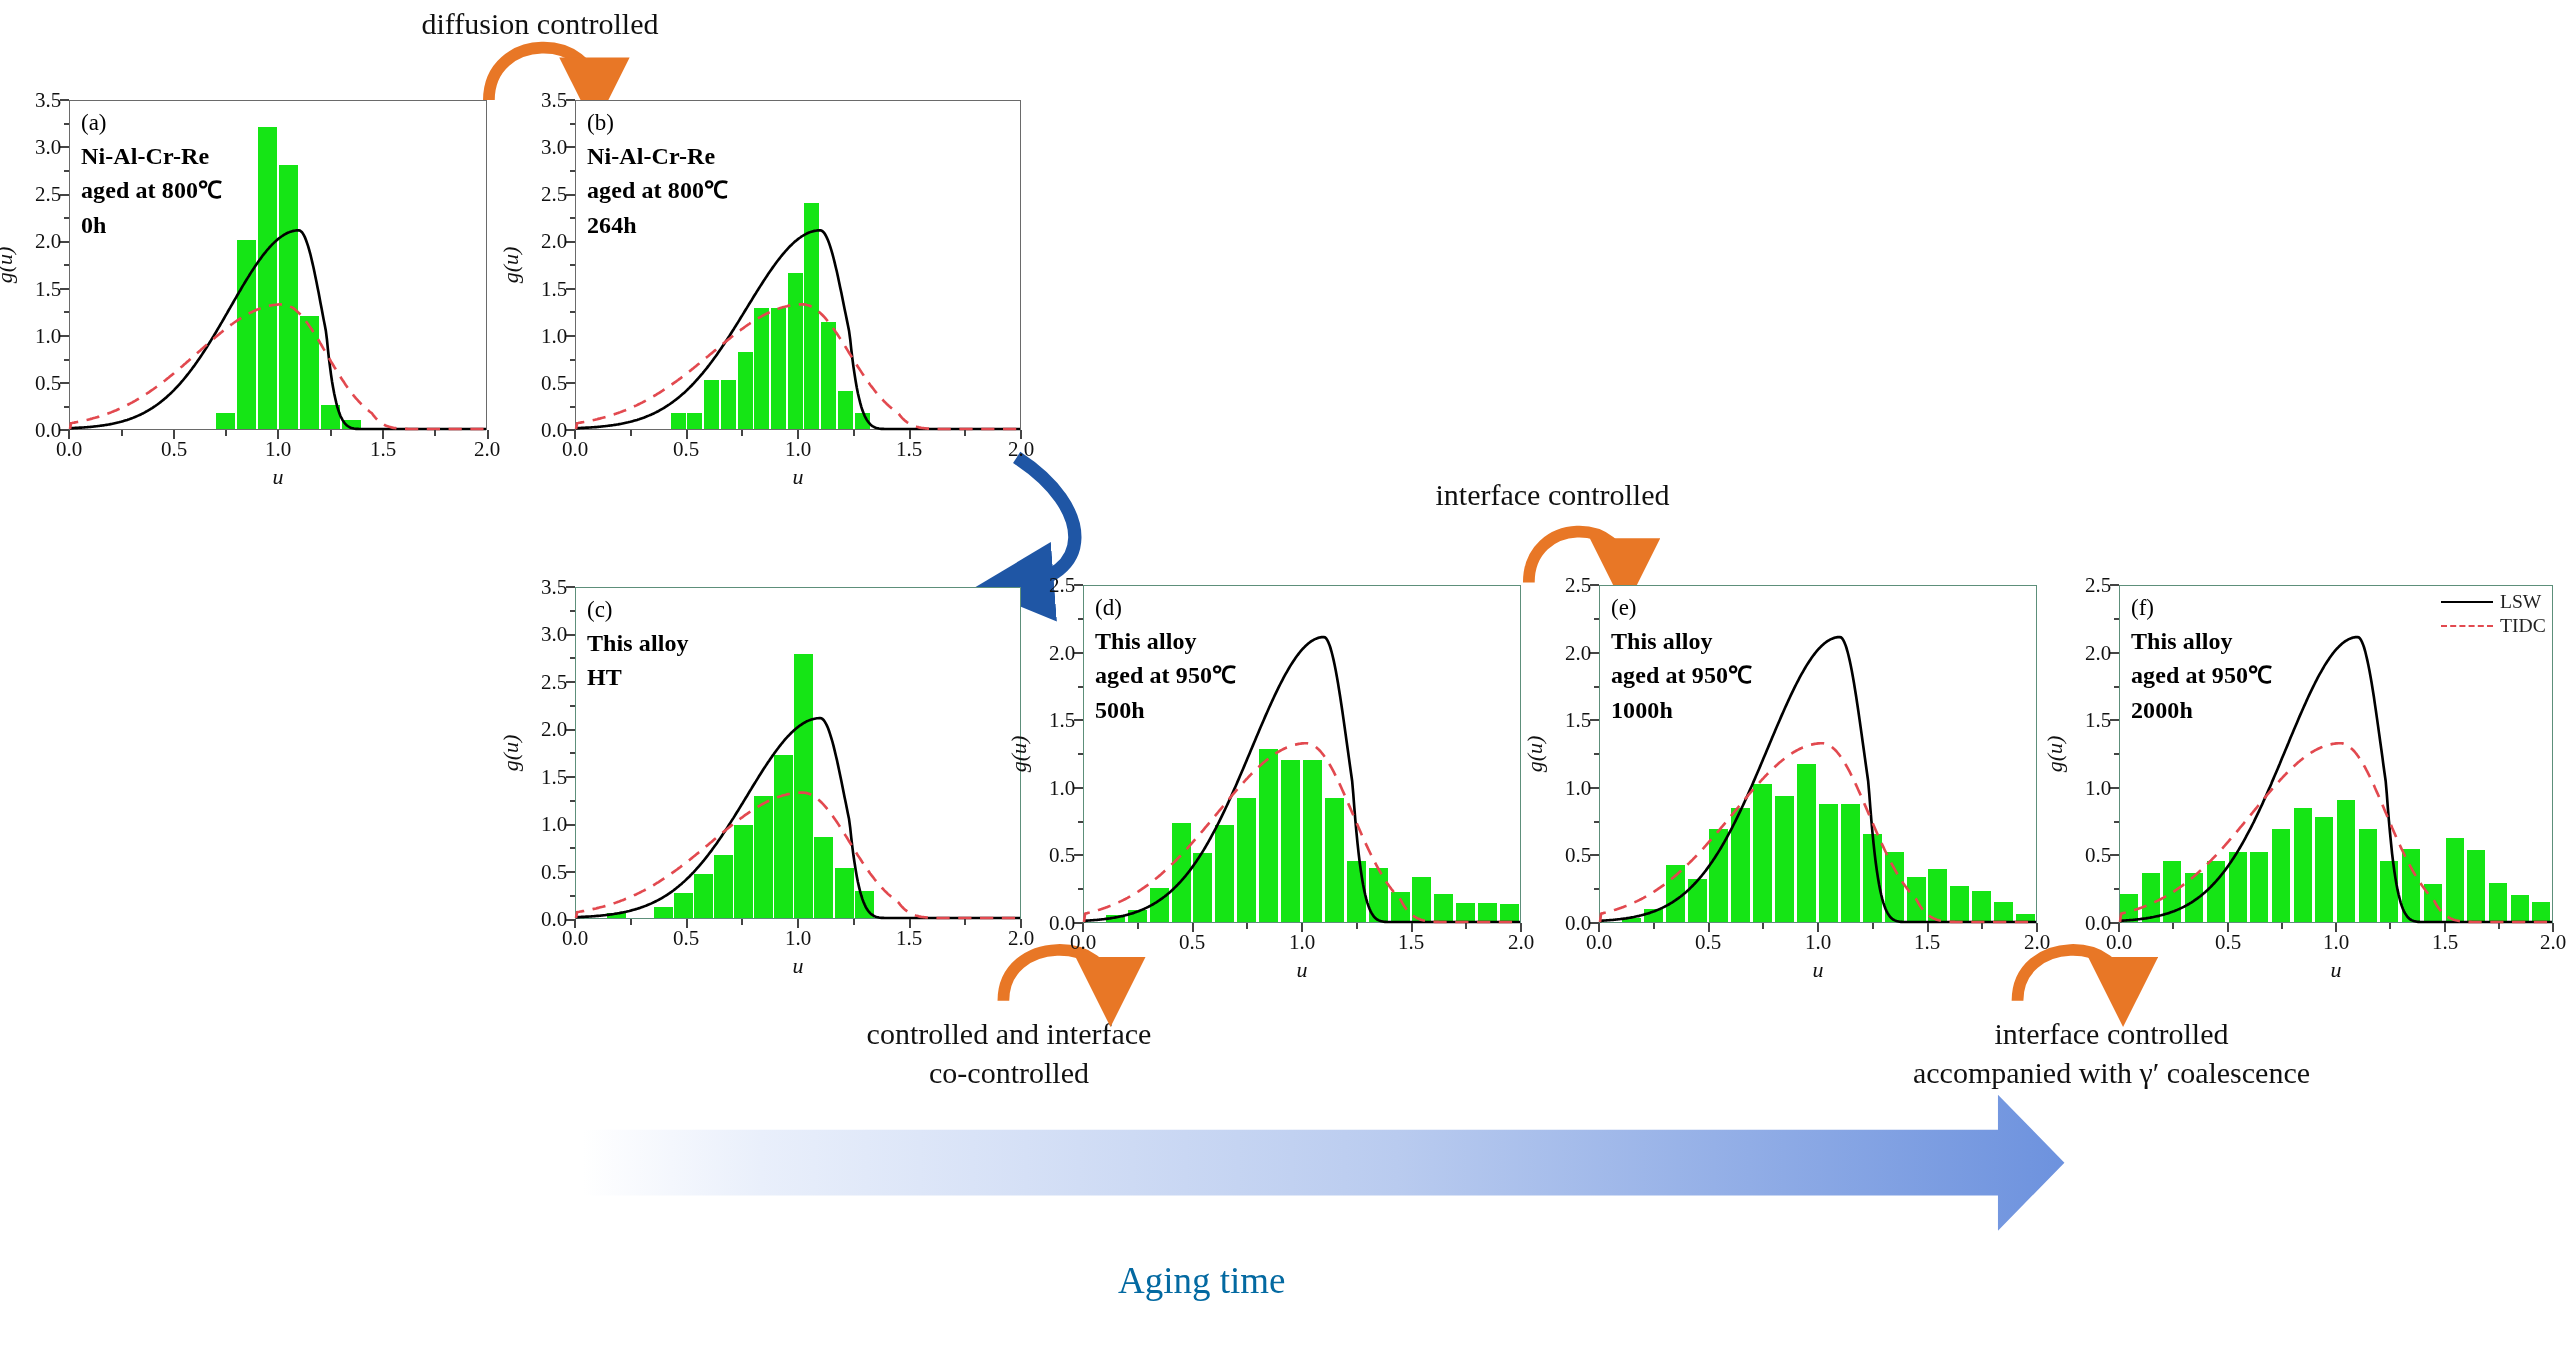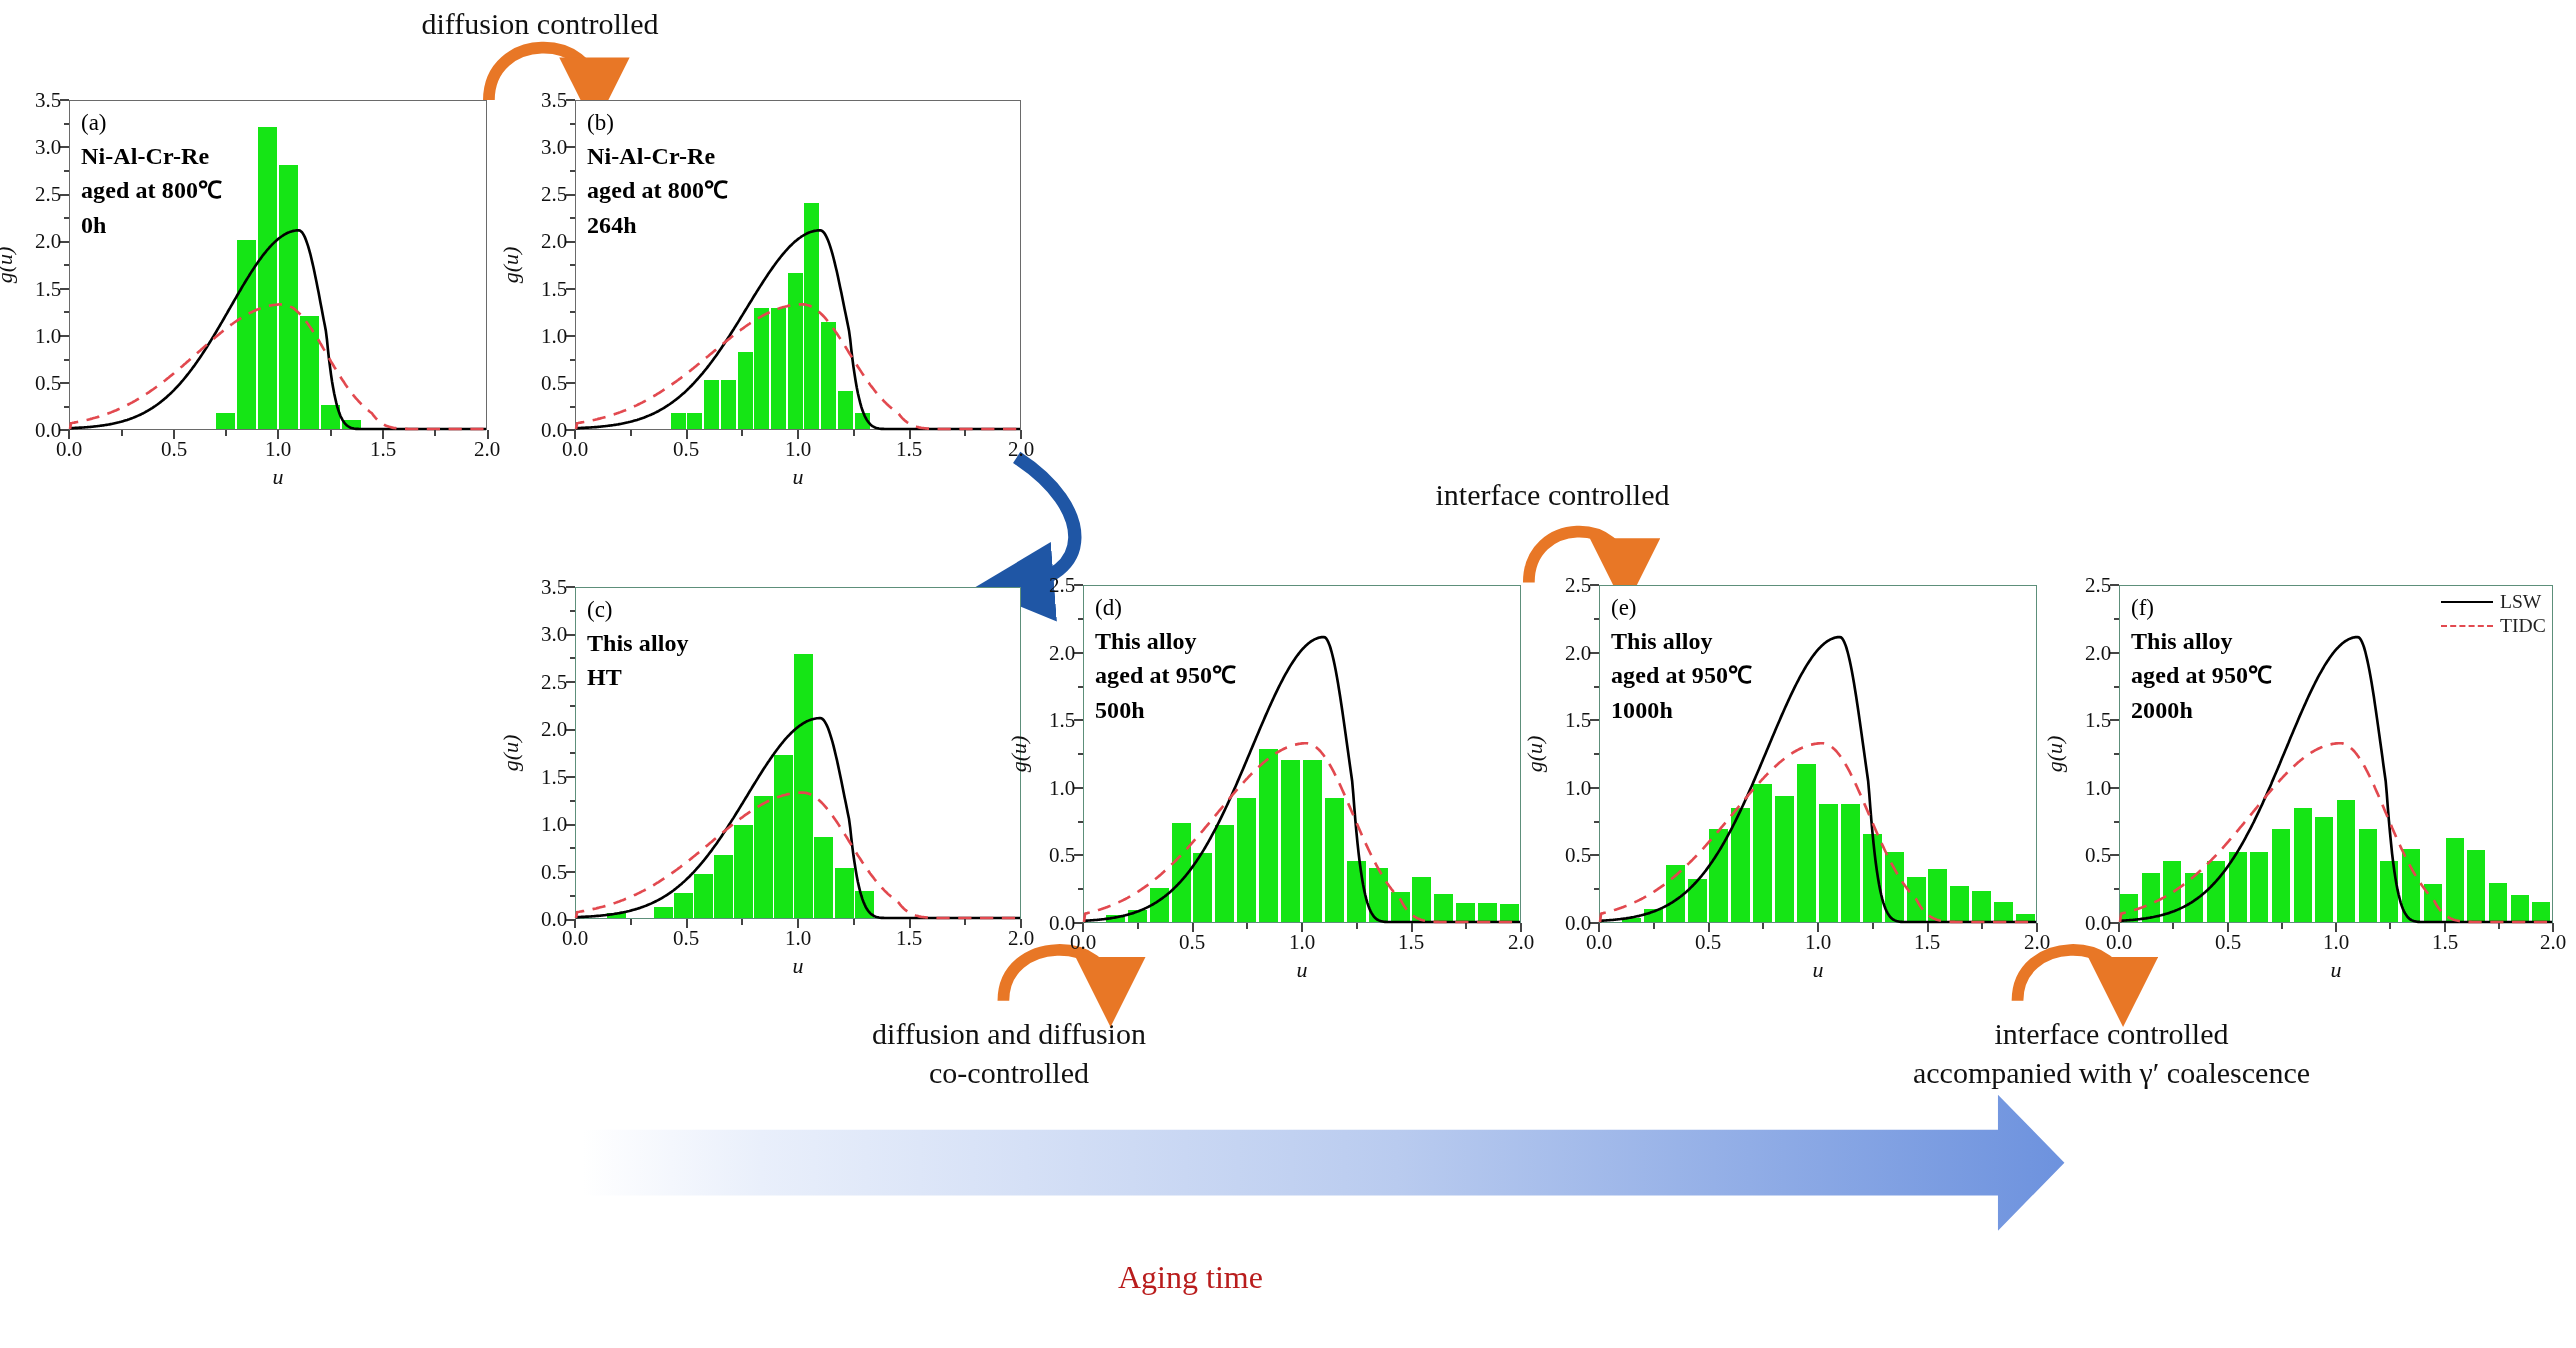--- a/index.html
+++ b/index.html
@@ -39,30 +39,30 @@
   .legend{position:absolute;right:6.3px;top:4.7px;font-size:19.6px;color:#222;}
   .legend .row{display:flex;align-items:center;gap:7px;height:23.5px;}
   .legend .swatch{width:52px;height:0;border-top:2.3px solid #000;}
   .legend .swatch.dash{border-top:2.3px dashed #e2494f;}
 
   
   .anno{position:absolute;font-size:30px;color:#111;text-align:center;line-height:1.3;
         font-family:"Liberation Serif",serif;white-space:pre-line;}
 
   
-  .aging-label{position:absolute;font-size:32px;color:#b91c1c;}
+  .aging-label{position:absolute;font-size:37px;color:#0369a1;}
 </style>
 </head>
 <body>
 
 <div class="anno" style="left:356px;top:3.9px;width:368px;">diffusion controlled</div>
 
 <div class="anno" style="left:1365px;top:475px;width:375px;">interface controlled</div>
 
-<div class="anno" style="left:790px;top:1014px;width:438px;">diffusion and diffusion
+<div class="anno" style="left:790px;top:1014px;width:438px;">controlled and interface
 co-controlled</div>
 
 <div class="anno" style="left:1752px;top:1014px;width:719px;">interface controlled
 accompanied with γ′ coalescence</div>
 
 <svg style="position:absolute;left:0;top:0;width:2576px;height:1348px;pointer-events:none;" viewBox="0 0 3294 1724" width="2576" height="1348">
   <defs>
     <marker id="ar-o" markerWidth="6" markerHeight="6" refX="3.1" refY="3" orient="auto">
       <path d="M0,0 L6,3 L0,6 z" fill="#e87726"></path>
     </marker>

